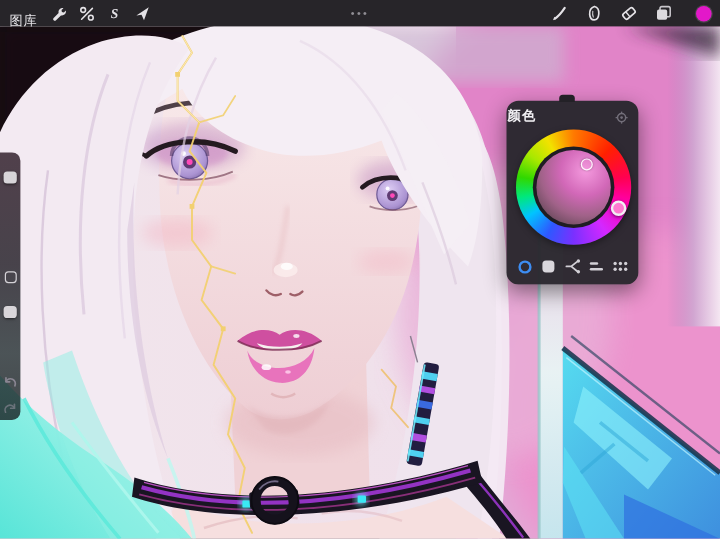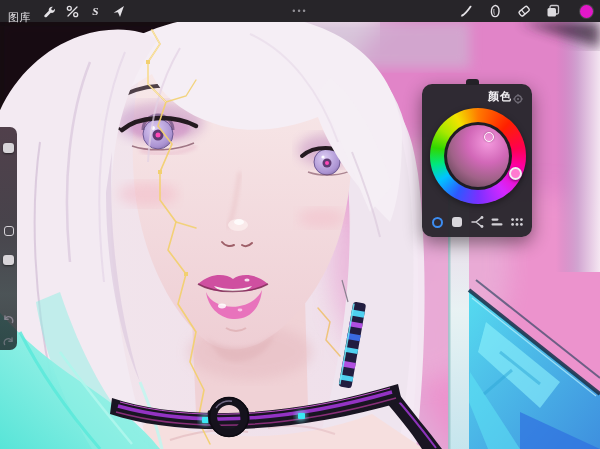--- a/index.html
+++ b/index.html
@@ -28,21 +28,21 @@
   .slider-track { position:absolute; left:0; width:17px; }
   .slider-handle { position:absolute; left:3px; width:11px; height:10px; border-radius:3px; background:#d8d5d9; box-shadow:0 1px 2px rgba(0,0,0,.5); }
   .modify-btn { position:absolute; left:3.5px; top:99px; width:10px; height:10px; border:1.5px solid #d4d1d6; border-radius:3px; }
   .undo-btn, .redo-btn { position:absolute; left:2px; width:13px; height:13px; opacity:.8; }
   .undo-btn { top:186px; } .redo-btn { top:208px; opacity:.55; }
 
   
   .color-panel { position:absolute; left:422px; top:84px; width:110px; height:153px; z-index:6;
     background:rgba(41,39,45,.97); border-radius:10px; box-shadow:0 6px 18px rgba(0,0,0,.45); }
   .panel-notch { position:absolute; left:44px; top:-5px; width:13px; height:6px; background:#232127; border-radius:3px 3px 0 0; }
-  .panel-header { position:absolute; left:1px; right:8px; top:5px; height:15px; display:flex; align-items:center; justify-content:flex-end; }
+  .panel-header { position:absolute; left:1px; right:8px; top:5px; height:15px; display:flex; align-items:center; justify-content:space-between; }
   .panel-title { color:#f2f0f4; font-size:11px; font-weight:bold; letter-spacing:1px; }
   .panel-gear { width:12px; height:12px; opacity:.75; }
 
   .wheel { position:absolute; left:8px; top:24px; width:96px; height:96px; }
   .hue-ring { position:absolute; inset:0; border-radius:50%;
     background:conic-gradient(from 0deg, #ff7a00, #ff2000 12%, #ff0050 22%, #ff00b0 30%, #d428ff 40%, #7a30ff 50%, #2e58ff 58%, #00c4ff 66%, #00e87c 72%, #30d800 78%, #a8e800 85%, #f2e200 92%, #ff7a00 100%);
     box-shadow:0 2px 6px rgba(0,0,0,.4); }
   .ring-hole { position:absolute; inset:14px; border-radius:50%; background:#1f1d23; }
   .sb-disc { position:absolute; inset:17px; border-radius:50%;
     background:radial-gradient(circle at 66% 28%, #f49ade 0%, #d268b8 34%, #a06288 62%, #54404a 92%, #463640 100%); }

